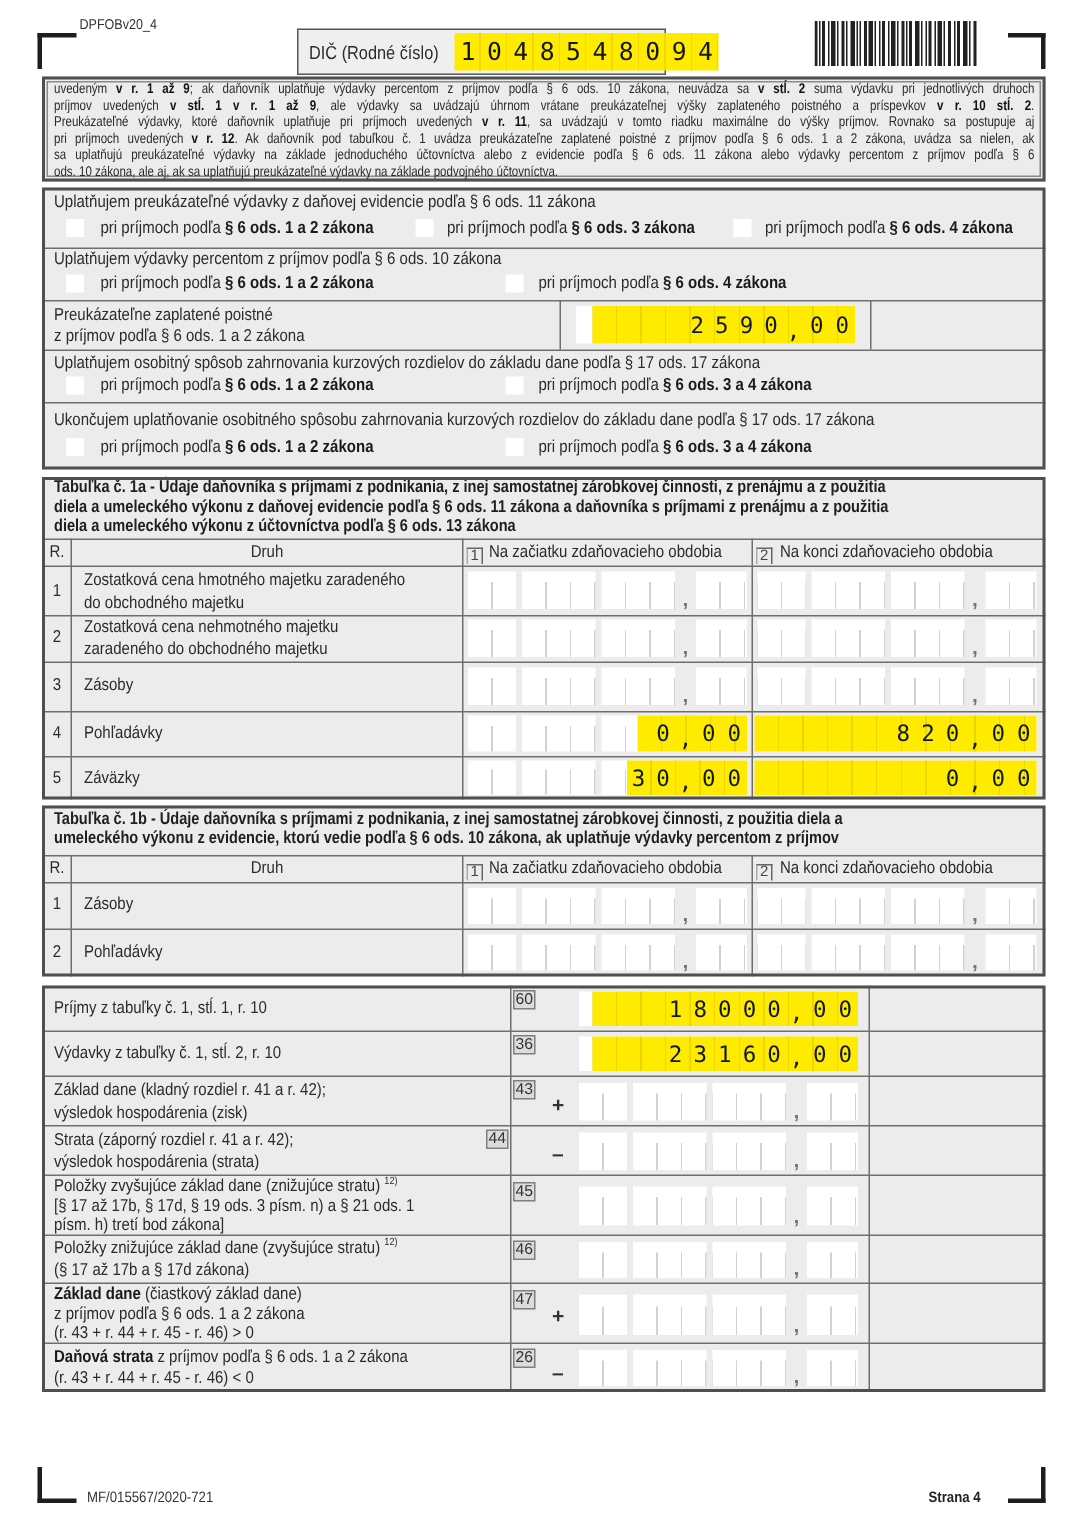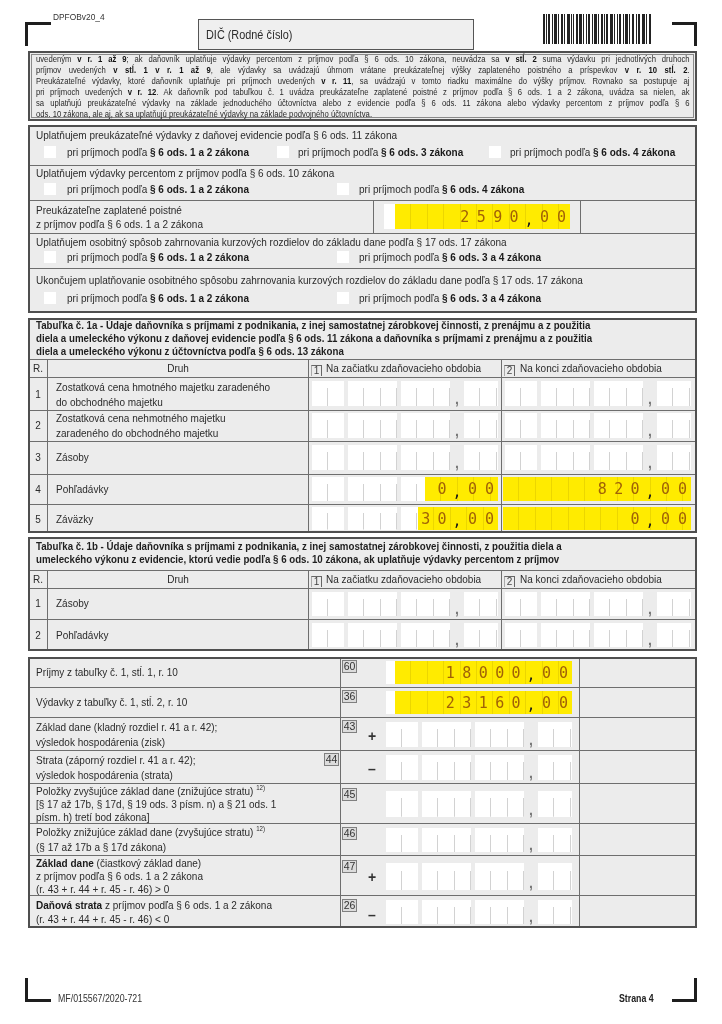--- a/index.html
+++ b/index.html
@@ -14,46 +14,49 @@
 .box::after{content:"";position:absolute;left:0;top:0;right:0;bottom:0;border:2px solid #4f4f4f;pointer-events:none;}
 .hr{position:absolute;left:0;right:0;height:1px;background:#6e6e6e;}
 .vr{position:absolute;width:1px;background:#6e6e6e;}
 .cb{position:absolute;width:12px;height:12px;background:#fff;}
 .amt{position:absolute;width:186px;}
 .g{position:absolute;top:0;bottom:0;background-color:#fff;background-image:repeating-linear-gradient(90deg,transparent 0,transparent 15.4px,#d2d2d2 15.4px,#d2d2d2 16.4px);background-size:100% 72%;background-position:0 100%;background-repeat:no-repeat;}
 .g1{left:0;width:32px}.g2{left:36px;width:49px}.g3{left:89px;width:49px}.g4{left:152px;width:34px}
 .hl{position:absolute;top:0;bottom:0;right:0;background-color:#ffeb00;background-image:repeating-linear-gradient(90deg,transparent 0,transparent 15.4px,rgba(200,175,0,.35) 15.4px,rgba(200,175,0,.35) 16.4px);}
 .cm{position:absolute;left:138px;width:14px;bottom:0;text-align:center;font-size:14px;line-height:14px;font-weight:bold;color:#777;}
 .amt.filled .cm{color:#1a1a1a;font-weight:normal;font-family:"DejaVu Sans Mono",monospace;font-size:15px;bottom:2px;}
-.iv,.dv{position:absolute;top:50%;transform:translateY(-50%);font-family:"DejaVu Sans Mono",monospace;font-size:15px;line-height:16px;color:#a16207;white-space:nowrap;}
+.iv,.dv{position:absolute;top:50%;transform:translateY(-50%);font-family:"DejaVu Sans Mono",monospace;font-size:15px;line-height:16px;color:#0f172a;white-space:nowrap;}
 .iv{right:44px;letter-spacing:7.4px;}
 .dv{left:156px;letter-spacing:8px;}
 .nb{position:absolute;width:15px;height:13px;border:1px solid #808080;background:#dcdcdc;font-size:10.5px;line-height:11px;text-align:center;color:#333;}
 .chn{position:absolute;width:11px;height:11px;border-top:1px solid #666;border-right:1px solid #666;border-left:1px solid #aaa;font-size:10px;line-height:10px;text-align:center;color:#444;}
 .sg{position:absolute;font-size:14px;line-height:14px;font-weight:bold;color:#333;}
 .il{position:absolute;left:8px;width:797px;font-size:9.4px;line-height:11px;white-space:nowrap;text-align:justify;text-align-last:justify;transform:scaleX(.82);transform-origin:0 0;color:#2a2a2a;}
 .il.last{text-align-last:left;}
 .il b{font-weight:bold;color:#111;}
 sup{font-size:7px;line-height:0;vertical-align:5px;}
 .small{position:absolute;white-space:nowrap;font-size:10px;line-height:12px;transform:scaleX(.88);transform-origin:0 0;color:#333;}
-#dic-box{position:absolute;left:198px;top:19px;width:276px;height:31px;background:#efefef;border:1.5px solid #555;}
+#dic-box{position:absolute;left:198px;top:19px;width:246px;height:31px;background:#efefef;border:1.5px solid #555;}
 #dic-yellow{position:absolute;left:104px;top:2px;width:176px;height:25px;background-color:#ffeb00;background-image:repeating-linear-gradient(90deg,transparent 0,transparent 16.6px,rgba(200,175,0,.3) 16.6px,rgba(200,175,0,.3) 17.6px);}
 #dic-digits{position:absolute;left:4px;top:3px;font-family:"DejaVu Sans Mono",monospace;font-size:16.5px;line-height:19px;letter-spacing:7.66px;color:#161616;white-space:nowrap;}
 </style>
 </head>
 <body>
 
 <div id="page">
 
   <div class="br" style="left:25px;top:22px;width:3px;height:24px"></div>
   <div class="br" style="left:25px;top:22px;width:26px;height:3px"></div>
   <span class="small" style="left:53px;top:11px;font-size:9.5px">DPFOBv20_4</span>
 
   <div id="dic-box">
     <span class="cn" style="left:7px;top:8px;font-size:12.5px">DIČ (Rodné číslo)</span>
+    <div id="dic-yellow">
+      <span id="dic-digits">1048548094</span>
+    </div>
   </div>
 
   <svg style="position:absolute;left:543px;top:14px" width="110" height="30">
     <g fill="#222">
       <rect x="0" y="0" width="2" height="30"></rect>
         <rect x="3" y="0" width="1" height="30"></rect>
         <rect x="5" y="0" width="2" height="30"></rect>
       <rect x="9" y="0" width="1" height="30"></rect>
         <rect x="11" y="0" width="3" height="30"></rect>
         <rect x="15" y="0" width="1" height="30"></rect>

